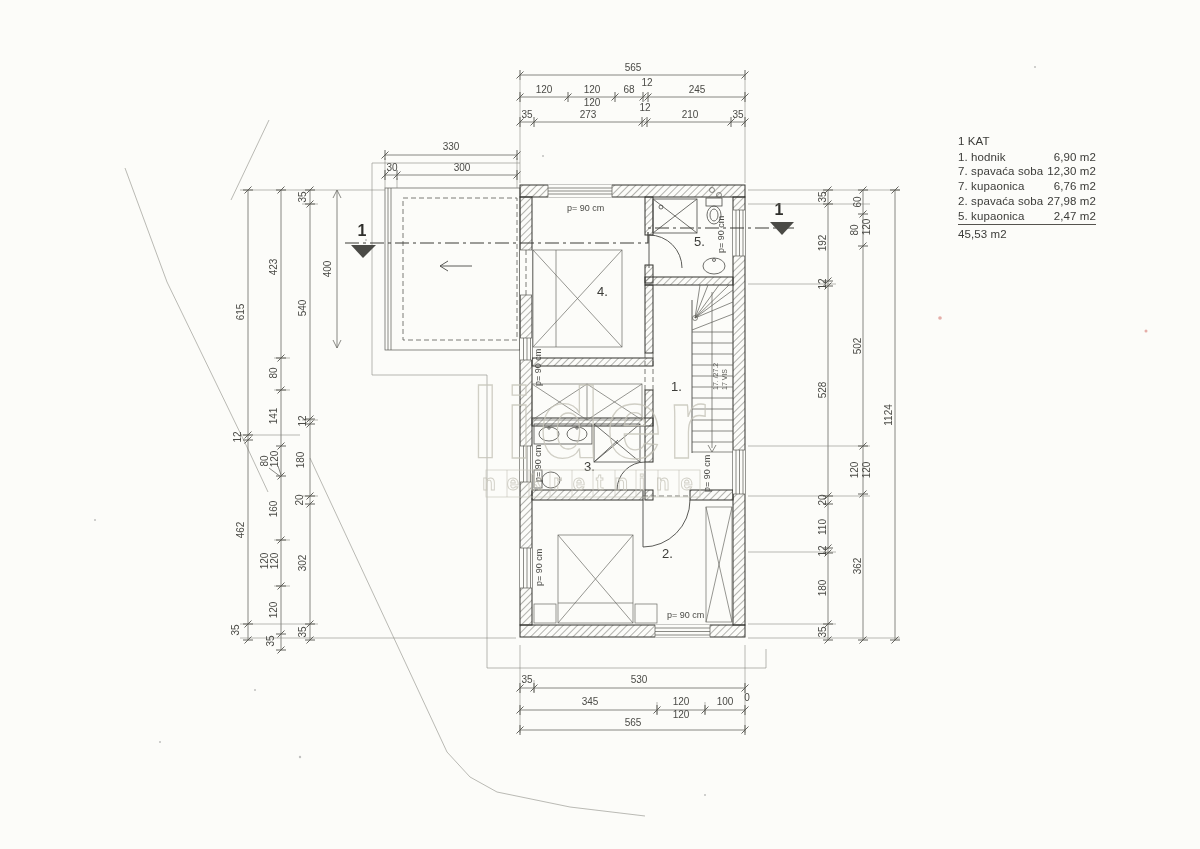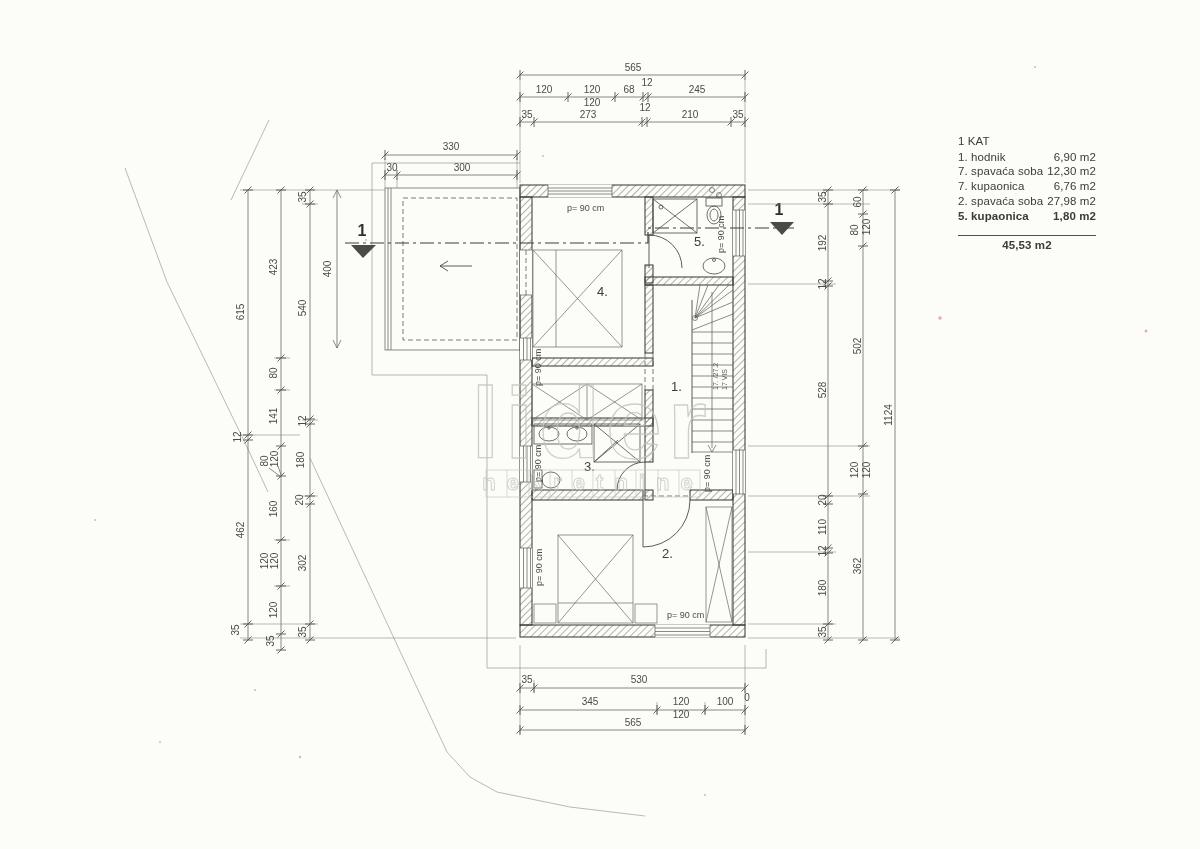--- a/index.html
+++ b/index.html
@@ -21,22 +21,22 @@
   .dimtext{font-size:10px;fill:#4a4a46;}
   .roomnum{font-size:13px;fill:#3c3c38;}
   .p90{font-size:9px;fill:#4a4a46;}
   .stairtxt{font-size:7px;fill:#5a5a55;}
   .sectnum{font-size:16px;fill:#2f2f2b;font-weight:600;}
   .wm{fill:none;stroke:#c6c4b9;opacity:0.8;}
   .legend{position:absolute;left:958px;top:134px;width:138px;color:#3b3b38;
           font-size:11.5px;line-height:1.28;letter-spacing:0.1px;}
   .legend .ltitle{margin-bottom:1px;}
   .lrow{display:flex;justify-content:space-between;}
-  .lrow.sum{border-bottom:1.2px solid #55534e;padding-bottom:12px;font-weight:bold;}
-  .ltotal{display:flex;justify-content:center;margin-top:2px;font-weight:bold;}
+  .lrow.sum{border-bottom:1.2px solid #55534e;padding-bottom:1px;}
+  .ltotal{display:flex;justify-content:flex-start;margin-top:2px;}
 </style>
 </head>
 <body>
 
 <div class="page">
 <svg width="1200" height="849" viewBox="0 0 1200 849">
   <defs>
     <pattern id="hatch" width="5" height="5" patternUnits="userSpaceOnUse" patternTransform="rotate(45)">
       <line x1="0" y1="0" x2="0" y2="5" stroke="#6a6a64" stroke-width="1"></line>
     </pattern>
@@ -476,19 +476,19 @@
   <div class="lrow">
     <span>7. kupaonica</span>
     <span>6,76 m2</span>
   </div>
   <div class="lrow">
     <span>2. spavaća soba</span>
     <span>27,98 m2</span>
   </div>
   <div class="lrow sum">
     <span>5. kupaonica</span>
-    <span>1,80 m2</span>
+    <span>2,47 m2</span>
   </div>
   <div class="ltotal">
     <span>45,53 m2</span>
   </div>
 </div>
 </div>
 
 </body></html>

